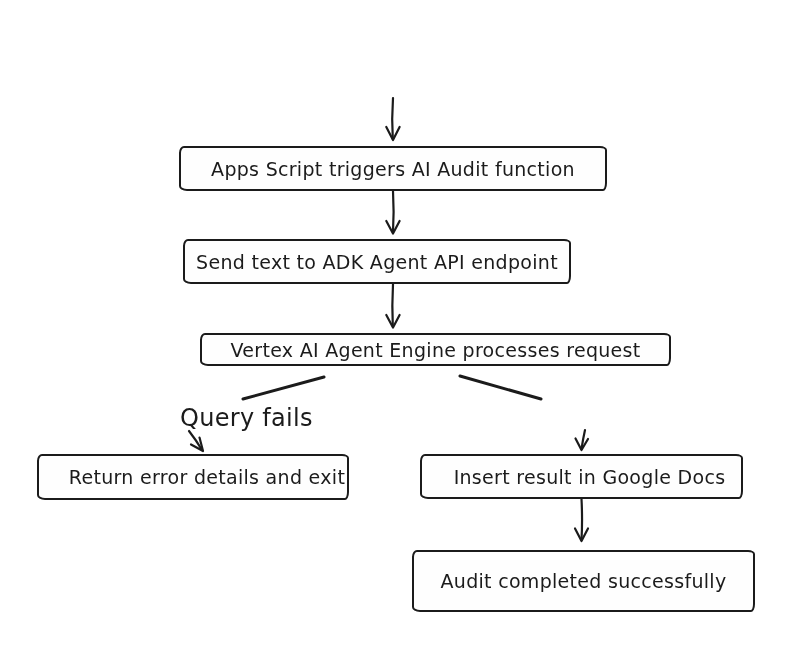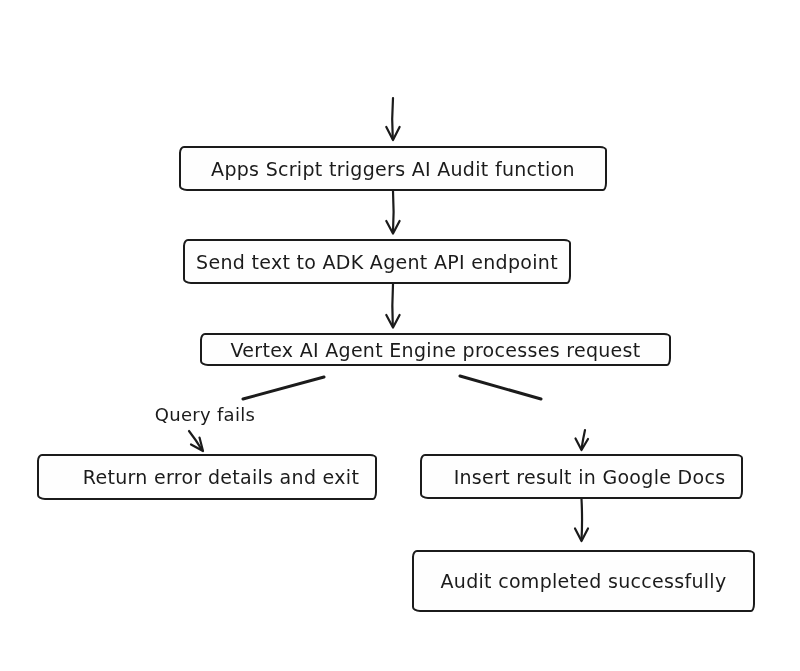--- a/index.html
+++ b/index.html
@@ -44,24 +44,25 @@
     justify-content: center;
     font-size: 19px;
     letter-spacing: 0.3px;
     white-space: nowrap;
     text-align: center;
     
     border-radius: 5px 7px 4px 8px / 7px 4px 8px 5px;
   }
   .edge-label {
     position: absolute;
-    font-size: 18px;
+    font-size: 24px;
     letter-spacing: 0.3px;
     text-align: center;
     white-space: nowrap;
+    margin-left: 32px;
   }
 </style>
 </head>
 <body>
 
 <div class="canvas">
 
   <svg class="connectors" viewBox="0 0 800 671">
 
     <g>
@@ -99,21 +100,21 @@
     </g>
   </svg>
 
 
   <div class="node" style="left:179px; top:146px; width:428px; height:45px;">Apps Script triggers AI Audit function</div>
 
   <div class="node" style="left:183px; top:239px; width:388px; height:45px;">Send text to ADK Agent API endpoint</div>
 
   <div class="node" style="left:156px; top:333px; width:471px; height:33px;margin-left:44px;">Vertex AI Agent Engine processes request</div>
 
-  <div class="node" style="left:37px; top:454px; width:340px; height:46px;padding-left:28px;">Return error details and exit</div>
+  <div class="node" style="left:37px; top:454px; width:312px; height:46px;padding-left:28px;">Return error details and exit</div>
 
   <div class="node" style="left:420px; top:454px; width:323px; height:45px;padding-left:16px;">Insert result in Google Docs</div>
 
   <div class="node" style="left:412px; top:550px; width:343px; height:62px;">Audit completed successfully</div>
 
   <div class="edge-label" style="left:148px; top:404px; width:114px;">Query fails</div>
 
 
 </div>
 

